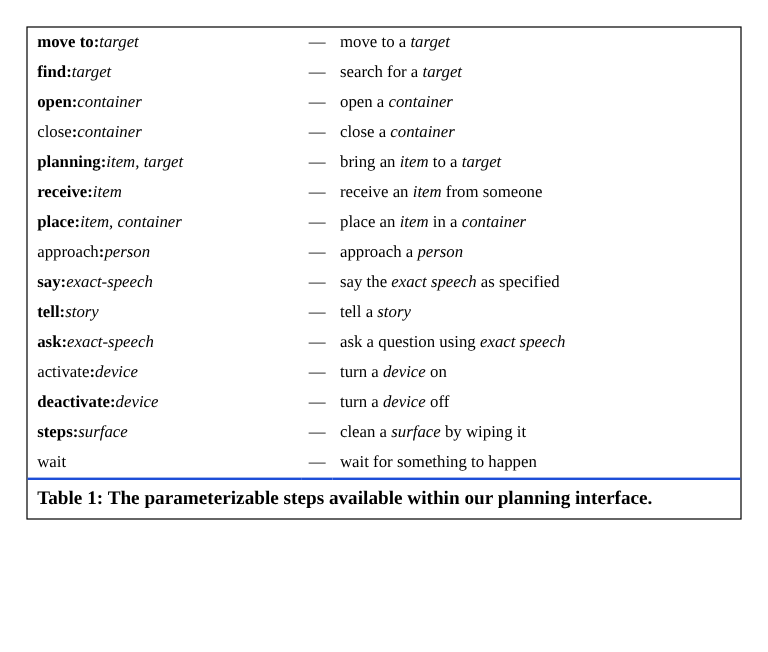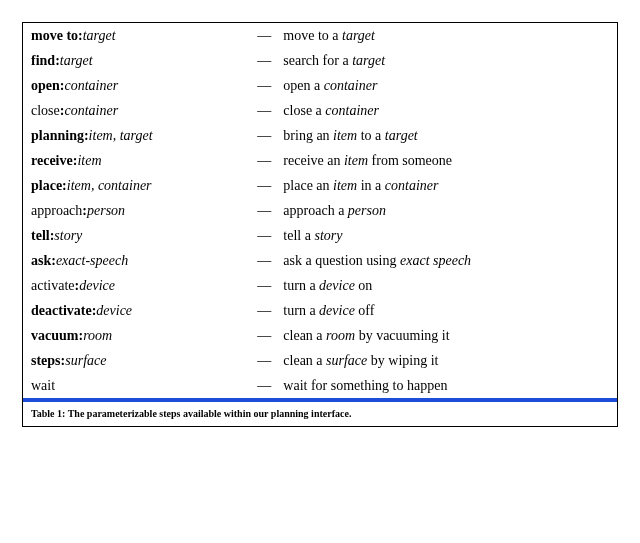--- a/index.html
+++ b/index.html
@@ -38,23 +38,23 @@
       width: 24px;
       white-space: nowrap;
     }
     td.desc {
       padding-right: 8px;
     }
     td.desc span.italic {
       font-style: italic;
     }
     .caption-row td {
-      border-top: 4px solid #1d4ed8;
+      border-top: 2px solid #1d4ed8;
       padding: 5px 8px;
-      font-size: 10px;
+      font-size: 16px;
       line-height: 1.4;
     }
   </style>
 </head>
 <body>
 
 <div class="table-container">
   <table>
     <tbody id="table-body">
     <tr>
@@ -91,43 +91,43 @@
           <td class="cmd"><span style="font-weight: bold;">place</span><span style="font-weight: bold;">:</span><span class="param">item, container</span></td>
           <td class="dash">—</td>
           <td class="desc">place an <span class="italic">item</span> in a <span class="italic">container</span></td>
         </tr>
         <tr>
           <td class="cmd"><span style="font-weight: normal;">approach</span><span style="font-weight: bold;">:</span><span class="param">person</span></td>
           <td class="dash">—</td>
           <td class="desc">approach a <span class="italic">person</span></td>
         </tr>
         <tr>
+          <td class="cmd"><span style="font-weight: bold;">say</span><span style="font-weight: bold;">:</span><span class="param">exact-speech</span></td>
+          <td class="dash">—</td>
+          <td class="desc">say the <span class="italic">exact speech</span> as specified</td>
+        </tr>
+        <tr>
           <td class="cmd"><span style="font-weight: bold;">tell</span><span style="font-weight: bold;">:</span><span class="param">story</span></td>
           <td class="dash">—</td>
           <td class="desc">tell a <span class="italic">story</span></td>
         </tr>
         <tr>
           <td class="cmd"><span style="font-weight: bold;">ask</span><span style="font-weight: bold;">:</span><span class="param">exact-speech</span></td>
           <td class="dash">—</td>
           <td class="desc">ask a question using <span class="italic">exact speech</span></td>
         </tr>
         <tr>
           <td class="cmd"><span style="font-weight: normal;">activate</span><span style="font-weight: bold;">:</span><span class="param">device</span></td>
           <td class="dash">—</td>
           <td class="desc">turn a <span class="italic">device</span> on</td>
         </tr>
         <tr>
           <td class="cmd"><span style="font-weight: bold;">deactivate</span><span style="font-weight: bold;">:</span><span class="param">device</span></td>
           <td class="dash">—</td>
           <td class="desc">turn a <span class="italic">device</span> off</td>
-        </tr>
-        <tr>
-          <td class="cmd"><span style="font-weight: bold;">vacuum</span><span style="font-weight: bold;">:</span><span class="param">room</span></td>
-          <td class="dash">—</td>
-          <td class="desc">clean a <span class="italic">room</span> by vacuuming it</td>
         </tr>
         <tr>
           <td class="cmd"><span style="font-weight: bold;">steps</span><span style="font-weight: bold;">:</span><span class="param">surface</span></td>
           <td class="dash">—</td>
           <td class="desc">clean a <span class="italic">surface</span> by wiping it</td>
         </tr>
         <tr>
           <td class="cmd"><span style="font-weight: normal;">wait</span></td>
           <td class="dash">—</td>
           <td class="desc">wait for something to happen</td>

